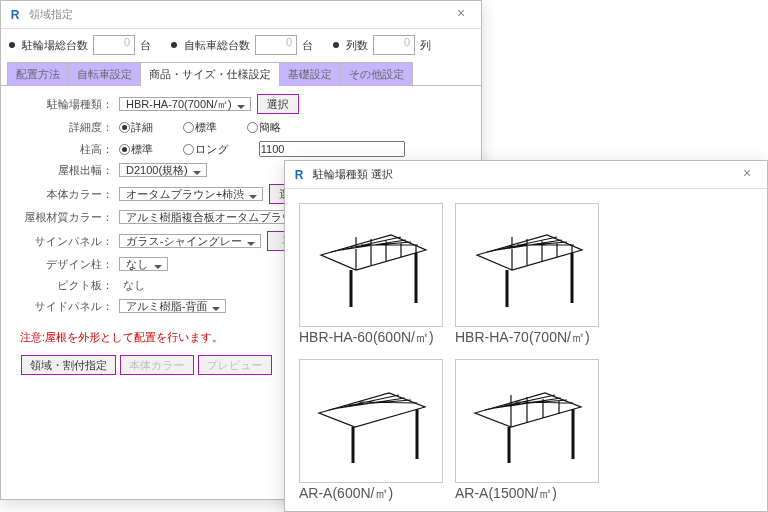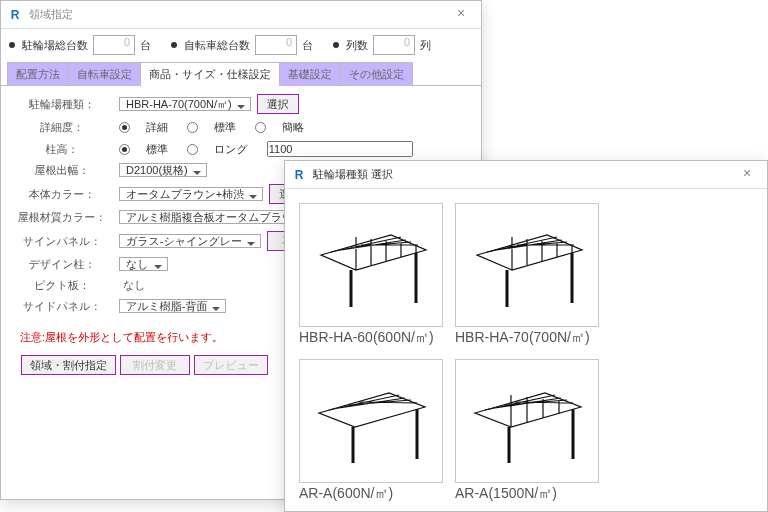--- a/index.html
+++ b/index.html
@@ -10,28 +10,28 @@
 .title{color:#888;flex:1}
 .close{width:28px;height:20px;text-align:center;font-size:14px;color:#888;cursor:pointer}
 .toprow{display:flex;align-items:center;gap:5px;padding:6px 8px}
 .bullet{display:inline-block;width:6px;height:6px;border-radius:50%;background:#333;margin-right:2px}
 .numbox{width:42px;height:20px;border:1px solid #aaa;text-align:right;padding:0 4px;color:#bcbcbc;background:#fff}
 .tabs{display:flex;padding:0 6px}
 .tab{padding:4px 8px;border:1px solid #bbb;border-bottom:none;background:#c4b5fd;color:#666;margin-right:-1px;position:relative;top:1px;cursor:pointer}
 .tab.active{background:#fff;color:#333;z-index:2}
 .tabbody{border-top:1px solid #bbb;margin-top:0;padding:8px 10px 6px}
 .form{display:grid;grid-template-columns:108px auto;row-gap:6px;align-items:center}
-.lab{text-align:center;padding-right:6px;color:#555}
+.lab{text-align:right;padding-right:6px;color:#555}
 .controls{display:flex;align-items:center;gap:6px}
 select,.sel{height:20px;border:1px solid #aaa;background:#fff;padding:0 18px 0 6px;appearance:none;position:relative;min-width:100px}
 .selwrap{position:relative;display:inline-block}
 .selwrap:after{content:"";position:absolute;right:6px;top:8px;border:4px solid transparent;border-top-color:#555;pointer-events:none}
 .btn{height:20px;min-width:42px;border:1px solid #a21caf;background:#f1f1f1;padding:0 8px;cursor:pointer}
 .btn.dis{color:#bdbdbd}
-.radio{display:inline-flex;align-items:center;gap:16px;margin-right:13px}
+.radio{display:inline-flex;align-items:center;gap:1px;margin-right:24px}
 .radio i{width:11px;height:11px;border:1px solid #777;border-radius:50%;display:inline-block;position:relative}
 .radio.ck i:after{content:"";position:absolute;inset:2px;background:#333;border-radius:50%}
 .warn{color:#d40000;padding:10px 19px 6px;font-size:11px}
 .footer{display:flex;gap:4px;padding:4px 20px 10px}
 
 .grid{display:flex;flex-wrap:wrap;gap:12px;padding:14px}
 .card{width:144px}
 .thumb{height:124px;border:1px solid #c8c8c8;background:#fff;display:flex;align-items:center;justify-content:center}
 .cap{margin-top:2px;color:#555;font-size:14px}
 
@@ -142,21 +142,21 @@
 
       <div class="lab">サイドパネル：</div>
       <div class="controls">
           <span class="selwrap"><span class="sel" style="min-width:140px">アルミ樹脂-背面</span></span>
         </div>
     </div>
   </div>
   <div class="warn">注意:屋根を外形として配置を行います。</div>
   <div class="footer">
     <button class="btn" style="min-width:90px">領域・割付指定</button>
-    <button class="btn dis" style="min-width:70px">割付変更</button>
+    <button class="btn dis" style="min-width:70px">本体カラー</button>
     <button class="btn dis" style="min-width:70px">プレビュー</button>
   </div>
 </div>
 
 <div class="win" style="left:284px;top:160px;width:484px;height:352px">
   <div class="titlebar">
     <span class="logo">R</span>
     <span class="title" style="color:#333">駐輪場種類 選択</span>
     <span class="close">×</span>
   </div>

